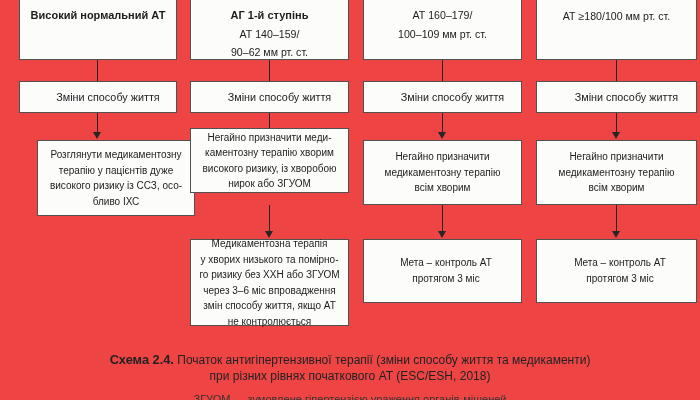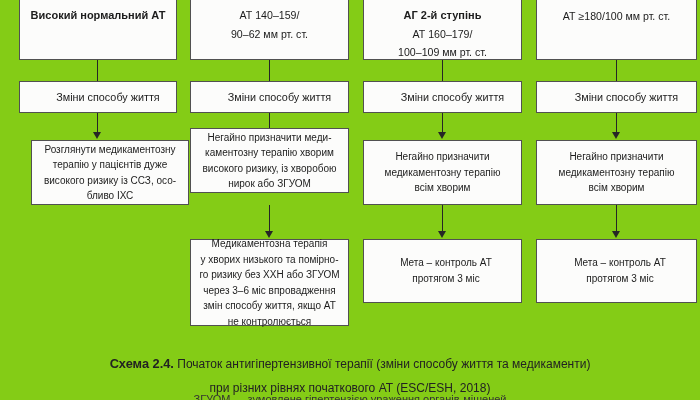--- a/index.html
+++ b/index.html
@@ -1,19 +1,19 @@
 <!DOCTYPE html>
 <html><head>
 <meta charset="utf-8">
 <style>
   html,body{margin:0;padding:0;}
   .page{
     position:relative;
     width:700px;height:400px;
-    background:#84cc16;
+    background:#ef4444;
     overflow:hidden;
     font-family:"Liberation Sans", sans-serif;
     color:#1c1c1c;
   }
   .box{
     position:absolute;
     box-sizing:border-box;
     border:1px solid #515151;
     background:#fcfcfb;
     text-align:center;
@@ -49,21 +49,21 @@
     width:0;height:0;
     border-left:4px solid transparent;
     border-right:4px solid transparent;
     border-top:7px solid #262626;
   }
   .caption{
     position:absolute;
     left:0;top:352px;width:700px;
     text-align:center;
     font-size:12px;
-    line-height:24px;
+    line-height:16px;
     color:#222;
   }
   .cap-label{ font-weight:bold; font-size:12.8px; }
   .footnote{
     position:absolute;
     left:0;top:393px;width:700px;
     text-align:center;
     font-size:11px;
     color:#333;
   }
@@ -75,28 +75,29 @@
 
   <div class="box top-box" style="left:19px;top:-8px;width:158px;height:68px">
     <div class="top-title">Високий нормальний АТ</div>
   </div>
   <div class="vline" style="left:97px;top:60px;height:21px"></div>
   <div class="box lifestyle-box" style="left:19px;top:81px;width:158px;height:32px">
     <span>Зміни способу життя</span>
   </div>
   <div class="vline" style="left:97px;top:113px;height:20px"></div>
   <div class="arrowhead" style="left:93px;top:132px"></div>
-  <div class="box action-box" style="left:31px;top:140px;width:158px;height:65px">
+  <div class="box action-box" style="left:37px;top:140px;width:158px;height:76px">
     <span>Розглянути медикаментозну
 терапію у пацієнтів дуже
 високого ризику із ССЗ, осо-
 бливо ІХС</span>
   </div>
 
   <div class="box top-box" style="left:190px;top:-8px;width:159px;height:68px">
+    <div class="top-title">АГ 1-й ступінь</div>
     <div class="top-detail">АТ 140–159/
 90–62 мм рт. ст.</div>
   </div>
   <div class="vline" style="left:269px;top:60px;height:21px"></div>
   <div class="box lifestyle-box" style="left:190px;top:81px;width:159px;height:32px">
     <span>Зміни способу життя</span>
   </div>
   <div class="vline" style="left:269px;top:113px;height:20px"></div>
   <div class="arrowhead" style="left:265px;top:132px"></div>
   <div class="box action-box" style="left:190px;top:128px;width:159px;height:65px">
@@ -110,21 +111,20 @@
   <div class="box followup-box" style="left:190px;top:239px;width:159px;height:87px">
     <span>Медикаментозна терапія
 у хворих низького та помірно-
 го ризику без ХХН або ЗГУОМ
 через 3–6 міс впровадження
 змін способу життя, якщо АТ
 не контролюється</span>
   </div>
 
   <div class="box top-box" style="left:363px;top:-8px;width:159px;height:68px">
-    <div class="top-title">АГ 2-й ступінь</div>
     <div class="top-detail">АТ 160–179/
 100–109 мм рт. ст.</div>
   </div>
   <div class="vline" style="left:442px;top:60px;height:21px"></div>
   <div class="box lifestyle-box" style="left:363px;top:81px;width:159px;height:32px">
     <span>Зміни способу життя</span>
   </div>
   <div class="vline" style="left:442px;top:113px;height:20px"></div>
   <div class="arrowhead" style="left:438px;top:132px"></div>
   <div class="box action-box" style="left:363px;top:140px;width:159px;height:65px">

